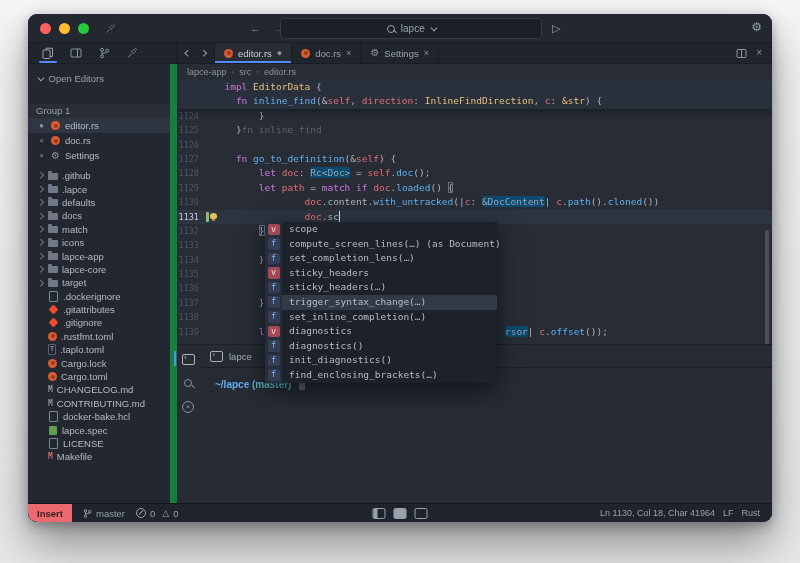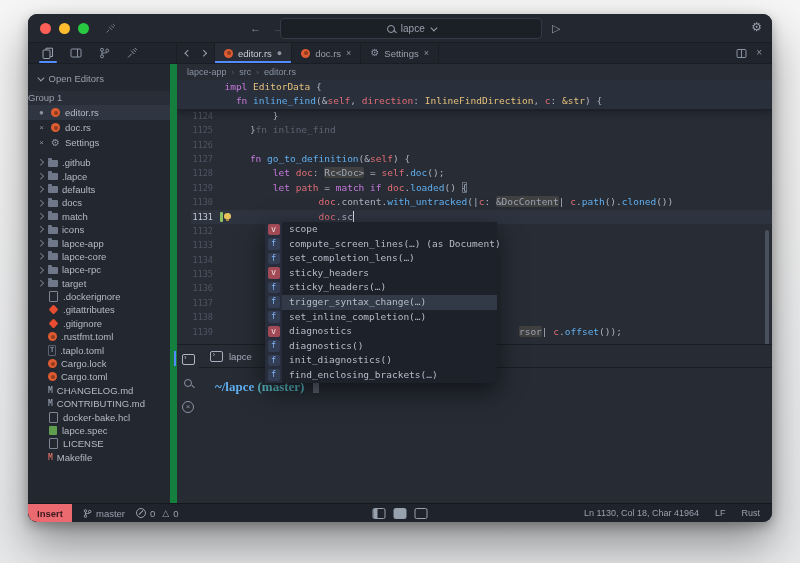--- a/index.html
+++ b/index.html
@@ -27,21 +27,21 @@
   .tab:first-of-type{border-left:1px solid #1a1d23}
   .tab.active{background:#272c35;color:#c8cdd7}
   .tab.active::after{content:"";position:absolute;left:0;right:0;bottom:0;height:2px;background:#528bff}
   .tab-suffix{color:#8a93a2;font-size:9px}
   .tab-right{margin-left:auto;display:flex;align-items:center;gap:9px;padding-right:10px;color:#8a93a2}
   .xglyph{font-size:10px;line-height:10px}
   
   .main{flex:1;display:flex;min-height:0}
   .sidebar{width:142px;flex:none;background:#23272f;border-right:7px solid #15803d;color:#b4bbc7;font-size:9.5px;overflow:hidden}
   .shead{display:flex;align-items:center;gap:6px;padding:9px 0 5px 10px;color:#97a0ad}
-  .group{background:#282d37;height:14px;line-height:14px;padding-left:0;color:#97a0ad;margin-top:2px}
+  .group{background:#282d37;height:14px;line-height:14px;padding-left:8px;color:#97a0ad;margin-top:15px}
   .oe-item{display:flex;align-items:center;gap:5px;height:15px;padding-left:9px}
   .oe-item.sel{background:#2f3641}
   .oe-pre{width:9px;text-align:center;color:#8a93a2;font-size:8px}
   .explorer{margin-top:6px}
   .ex-row{display:flex;align-items:center;gap:4px;height:13.4px;padding-left:9px}
   .ex-chev{width:7px;flex:none;display:flex;justify-content:center}
   .ex-label{white-space:nowrap}
   
   .cv{width:4.5px;height:4.5px;border-right:1.2px solid #98a1ae;border-bottom:1.2px solid #98a1ae;display:inline-block}
   .cv-down{transform:rotate(45deg) translateY(-1px)}
@@ -66,33 +66,33 @@
   .ic-mag::after{content:"";position:absolute;width:4px;height:1.3px;background:currentColor;transform:rotate(45deg);right:-3.5px;bottom:-1px}
   .ic-term{width:11px;height:9px;border:1px solid currentColor;border-radius:2px}
   .ic-term::before{content:"›";position:absolute;left:1.5px;top:-1.5px;font-size:8px;line-height:9px}
   .ic-prob{width:10px;height:10px;border:1px solid currentColor;border-radius:50%;font-size:8px;line-height:9px;text-align:center}
   
   .editor-col{flex:1;display:flex;flex-direction:column;min-width:0;background:#272c35;position:relative}
   .breadcrumb{height:16px;flex:none;display:flex;align-items:center;gap:5px;padding-left:10px;font-size:9px;color:#8a93a2}
   .bc-sep{color:#5c6370;font-size:8px}
   .code-region{height:264px;flex:none;position:relative;overflow:hidden;font-family:"DejaVu Sans Mono",monospace}
   .sticky{position:absolute;top:0;left:0;right:0;background:#2a303b;box-shadow:0 3px 7px rgba(0,0,0,.35);z-index:5}
-  .lines{position:absolute;top:28.8px;left:14px;right:0}
+  .lines{position:absolute;top:28.8px;left:0;right:0}
   .cl{display:flex;height:14.4px;line-height:14.4px;font-size:9.5px}
   .cl.cur{background:#2d3440}
   .ln{width:22px;flex:none;text-align:right;color:#4e5563;font-size:8.5px}
   .cl.cur .ln{color:#c6ccd7}
   .gm{width:14px;flex:none;position:relative}
   .chg{position:absolute;left:7px;top:2px;bottom:2px;width:2.5px;background:#8cc265;border-radius:1px}
   .bulb{position:absolute;left:11px;top:3px;width:7px;height:6px;border-radius:50% 50% 2px 2px;background:#e7c15c}
   .bulb::after{content:"";position:absolute;left:2px;bottom:-2px;width:3px;height:2px;background:#a98c43}
   .ct{white-space:pre;color:#abb2bf}
   .tk-p{color:#abb2bf}.tk-kw{color:#c678dd}.tk-fn{color:#61afef}.tk-ty{color:#e5c07b}
   .tk-var{color:#e06c75}.tk-slf{color:#e06c75;}.tk-dim{color:#5c6370}
-  .tk-hint{background:#404040;color:#9aa2b2;border-radius:2px}
+  .tk-hint{background:#0c4a6e;color:#9aa2b2;border-radius:2px}
   .tk-br{box-shadow:inset 0 0 0 1px #6a7383;border-radius:1px}
   .gap{display:inline-block}
   .caret{display:inline-block;width:1.5px;height:11px;background:#d8dce3;vertical-align:-2px}
   .scroll-thumb{position:absolute;right:3px;top:150px;width:4px;height:170px;background:#49505e;border-radius:2px;z-index:6}
   
   .popup{position:absolute;left:237px;top:208px;width:232px;z-index:50;background:#1d212a;box-shadow:0 8px 22px rgba(0,0,0,.55);font-family:"DejaVu Sans Mono",monospace}
   .prow{display:flex;align-items:stretch;height:14.6px}
   .prow.sel{background:#333a47}
   .pbadge{width:17px;flex:none;background:#272d3a;display:flex;align-items:center;justify-content:center}
   .pk{width:12px;height:11.6px;border-radius:2px;font-size:8.5px;line-height:11.5px;text-align:center}
@@ -101,36 +101,36 @@
   .plabel{padding-left:7px;font-size:9.5px;line-height:14.6px;color:#b6bdc9;white-space:nowrap}
   
   .panel{height:162px;flex:none;border-top:1px solid #1a1d23;display:flex;background:#262b34}
   .rail{width:22px;flex:none;display:flex;flex-direction:column;align-items:center;padding-top:7px;gap:10px;color:#8a93a2}
   .rail-ic{position:relative;display:flex;align-items:center;justify-content:center;width:14px;height:14px}
   .rail-ic.active{color:#aeb6c2}
   .rail-ic.active::before{content:"";position:absolute;left:-7px;top:-1px;width:2px;height:15px;background:#528bff}
   .panel-main{flex:1;display:flex;flex-direction:column;min-width:0}
   .ptabs{height:22px;flex:none;display:flex;align-items:center;border-bottom:1px solid #1a1d23}
   .ptab{display:flex;align-items:center;gap:6px;height:100%;padding:0 11px;font-size:9.5px;color:#a6adbb}
-  .term{flex:1;padding:11px 14px 0 16px;font-family:Liberation Serif, serif;font-size:13px}
+  .term{flex:1;padding:11px 14px 0 16px;font-family:Liberation Sans, sans-serif;font-size:10px}
   .t-path{color:#61afef;font-weight:bold}
   .t-branch{color:#56b6c2;font-weight:bold}
   .t-cursor{display:inline-block;width:6px;height:11px;background:#59616e;vertical-align:-2px;margin-left:5px}
   
   .status{height:18px;flex:none;background:#1f232b;border-top:1px solid #14171c;display:flex;align-items:center;font-size:9.5px;color:#98a1ae;position:relative}
   .mode{width:44px;height:18px;background:#ea6a70;color:#3a191d;font-weight:bold;font-size:9.5px;display:flex;align-items:center;justify-content:center;border-radius:0 0 0 9px}
   .st-item{display:flex;align-items:center;gap:4px;margin-left:11px}
   .err-ic{width:8px;height:8px;border:1px solid #98a1ae;border-radius:50%;position:relative}
   .err-ic::after{content:"";position:absolute;left:0.5px;top:3px;width:6px;height:1px;background:#98a1ae;transform:rotate(-45deg)}
   .warn-ic{font-size:9px;line-height:9px}
   .panel-toggles{position:absolute;left:50%;transform:translateX(-50%);display:flex;gap:8px;align-items:center}
   .pt{width:11px;height:9px;border:1px solid #98a1ae;border-radius:2px;position:relative}
   .pt-left::after{content:"";position:absolute;left:0;top:0;bottom:0;width:4px;background:#98a1ae}
   .pt-bottom{background:#98a1ae}
-  .st-right{margin-left:auto;display:flex;align-items:center;gap:16px;padding-right:12px;font-size:9px}
+  .st-right{margin-left:auto;display:flex;align-items:center;gap:8px;padding-right:12px;font-size:9px}
   svg{display:block}
 </style>
 </head>
 <body>
 
 <div class="window">
 
   <div class="titlebar">
     <div class="lights">
       <span class="light l-close"></span>
@@ -298,27 +298,20 @@
                 <span class="cv cv-right cv-sm"></span>
               </span>
               <span class="ic ic-folder"></span>
               <span class="ex-label">lapce-core</span>
             </div>
             <div class="ex-row">
               <span class="ex-chev">
                 <span class="cv cv-right cv-sm"></span>
               </span>
               <span class="ic ic-folder"></span>
-              <span class="ex-label">lapce-rpc</span>
-            </div>
-            <div class="ex-row">
-              <span class="ex-chev">
-                <span class="cv cv-right cv-sm"></span>
-              </span>
-              <span class="ic ic-folder"></span>
               <span class="ex-label">target</span>
             </div>
             <div class="ex-row">
               <span class="ex-chev"></span>
               <span class="ic ic-file"></span>
               <span class="ex-label">.dockerignore</span>
             </div>
             <div class="ex-row">
               <span class="ex-chev"></span>
               <span class="ic ic-git"></span>

